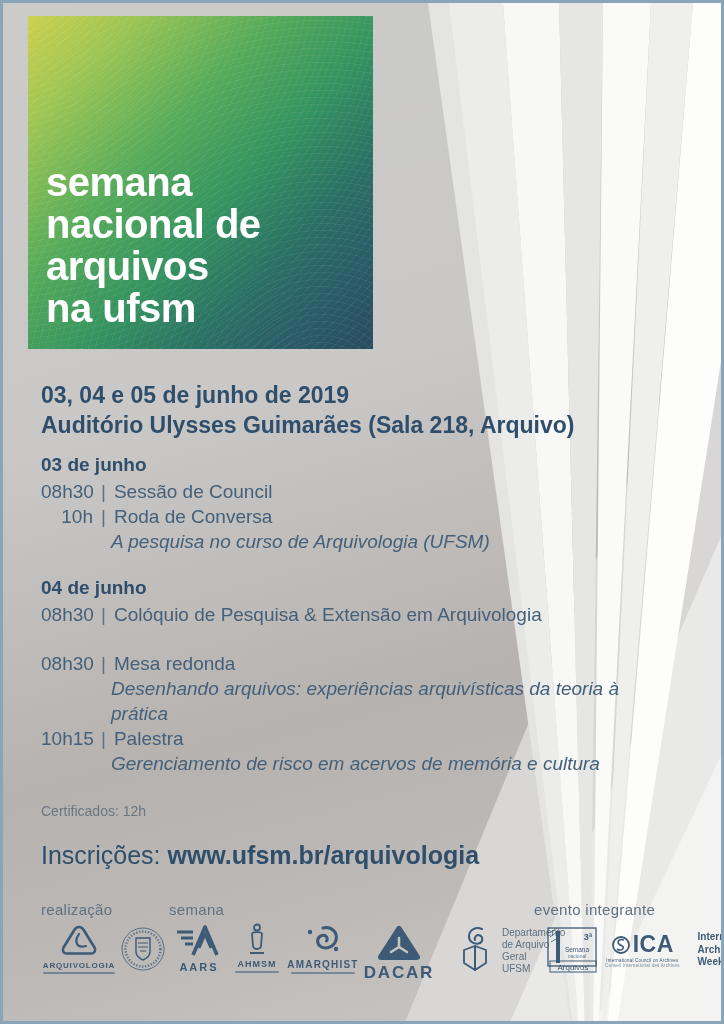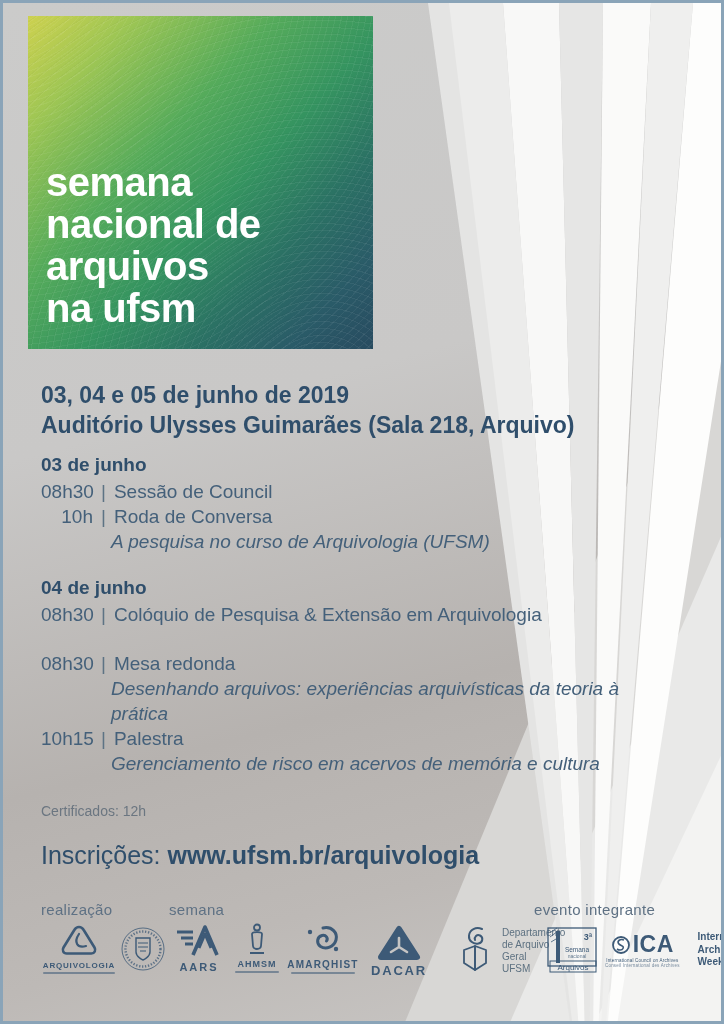--- a/index.html
+++ b/index.html
@@ -199,21 +199,21 @@
       <span class="tinybar" style="width:64px;"></span>
     </div>
 
     <div class="logo" style="left:356px;width:80px;">
       <span>
         <svg width="48" height="38" viewBox="0 0 48 38">
           <path d="M24 6 L42 34 L6 34 Z" fill="#3d5a77" stroke="#3d5a77" stroke-width="6" stroke-linejoin="round"></path>
           <path d="M24 15 L24 24 M24 24 L16 29 M24 24 L32 29" fill="none" stroke="#c6c5c4" stroke-width="2.6" stroke-linecap="round"></path>
         </svg>
       </span>
-      <span class="cap" style="font-size:13px;letter-spacing:1.8px;">DACAR</span>
+      <span class="cap" style="font-size:17px;letter-spacing:1.8px;">DACAR</span>
     </div>
 
     <div class="logo icawrap" style="left:452px;width:110px;">
       <span>
         <svg width="40" height="52" viewBox="0 0 40 52">
           <path d="M20 17 c-1 -3 2 -6 5 -4.5 c3.5 1.7 3 7 -1.5 8 c-5.5 1.2 -10 -3 -9.5 -8 c0.6 -6 7 -9 13 -6.5" fill="none" stroke="#3d5a77" stroke-width="2" stroke-linecap="round"></path>
           <path d="M9 27 L20 23 L20 47 L9 40 Z" fill="none" stroke="#3d5a77" stroke-width="1.8" stroke-linejoin="round"></path>
           <path d="M31 27 L20 23 L20 47 L31 40 Z" fill="none" stroke="#3d5a77" stroke-width="1.8" stroke-linejoin="round"></path>
         </svg>
       </span>

